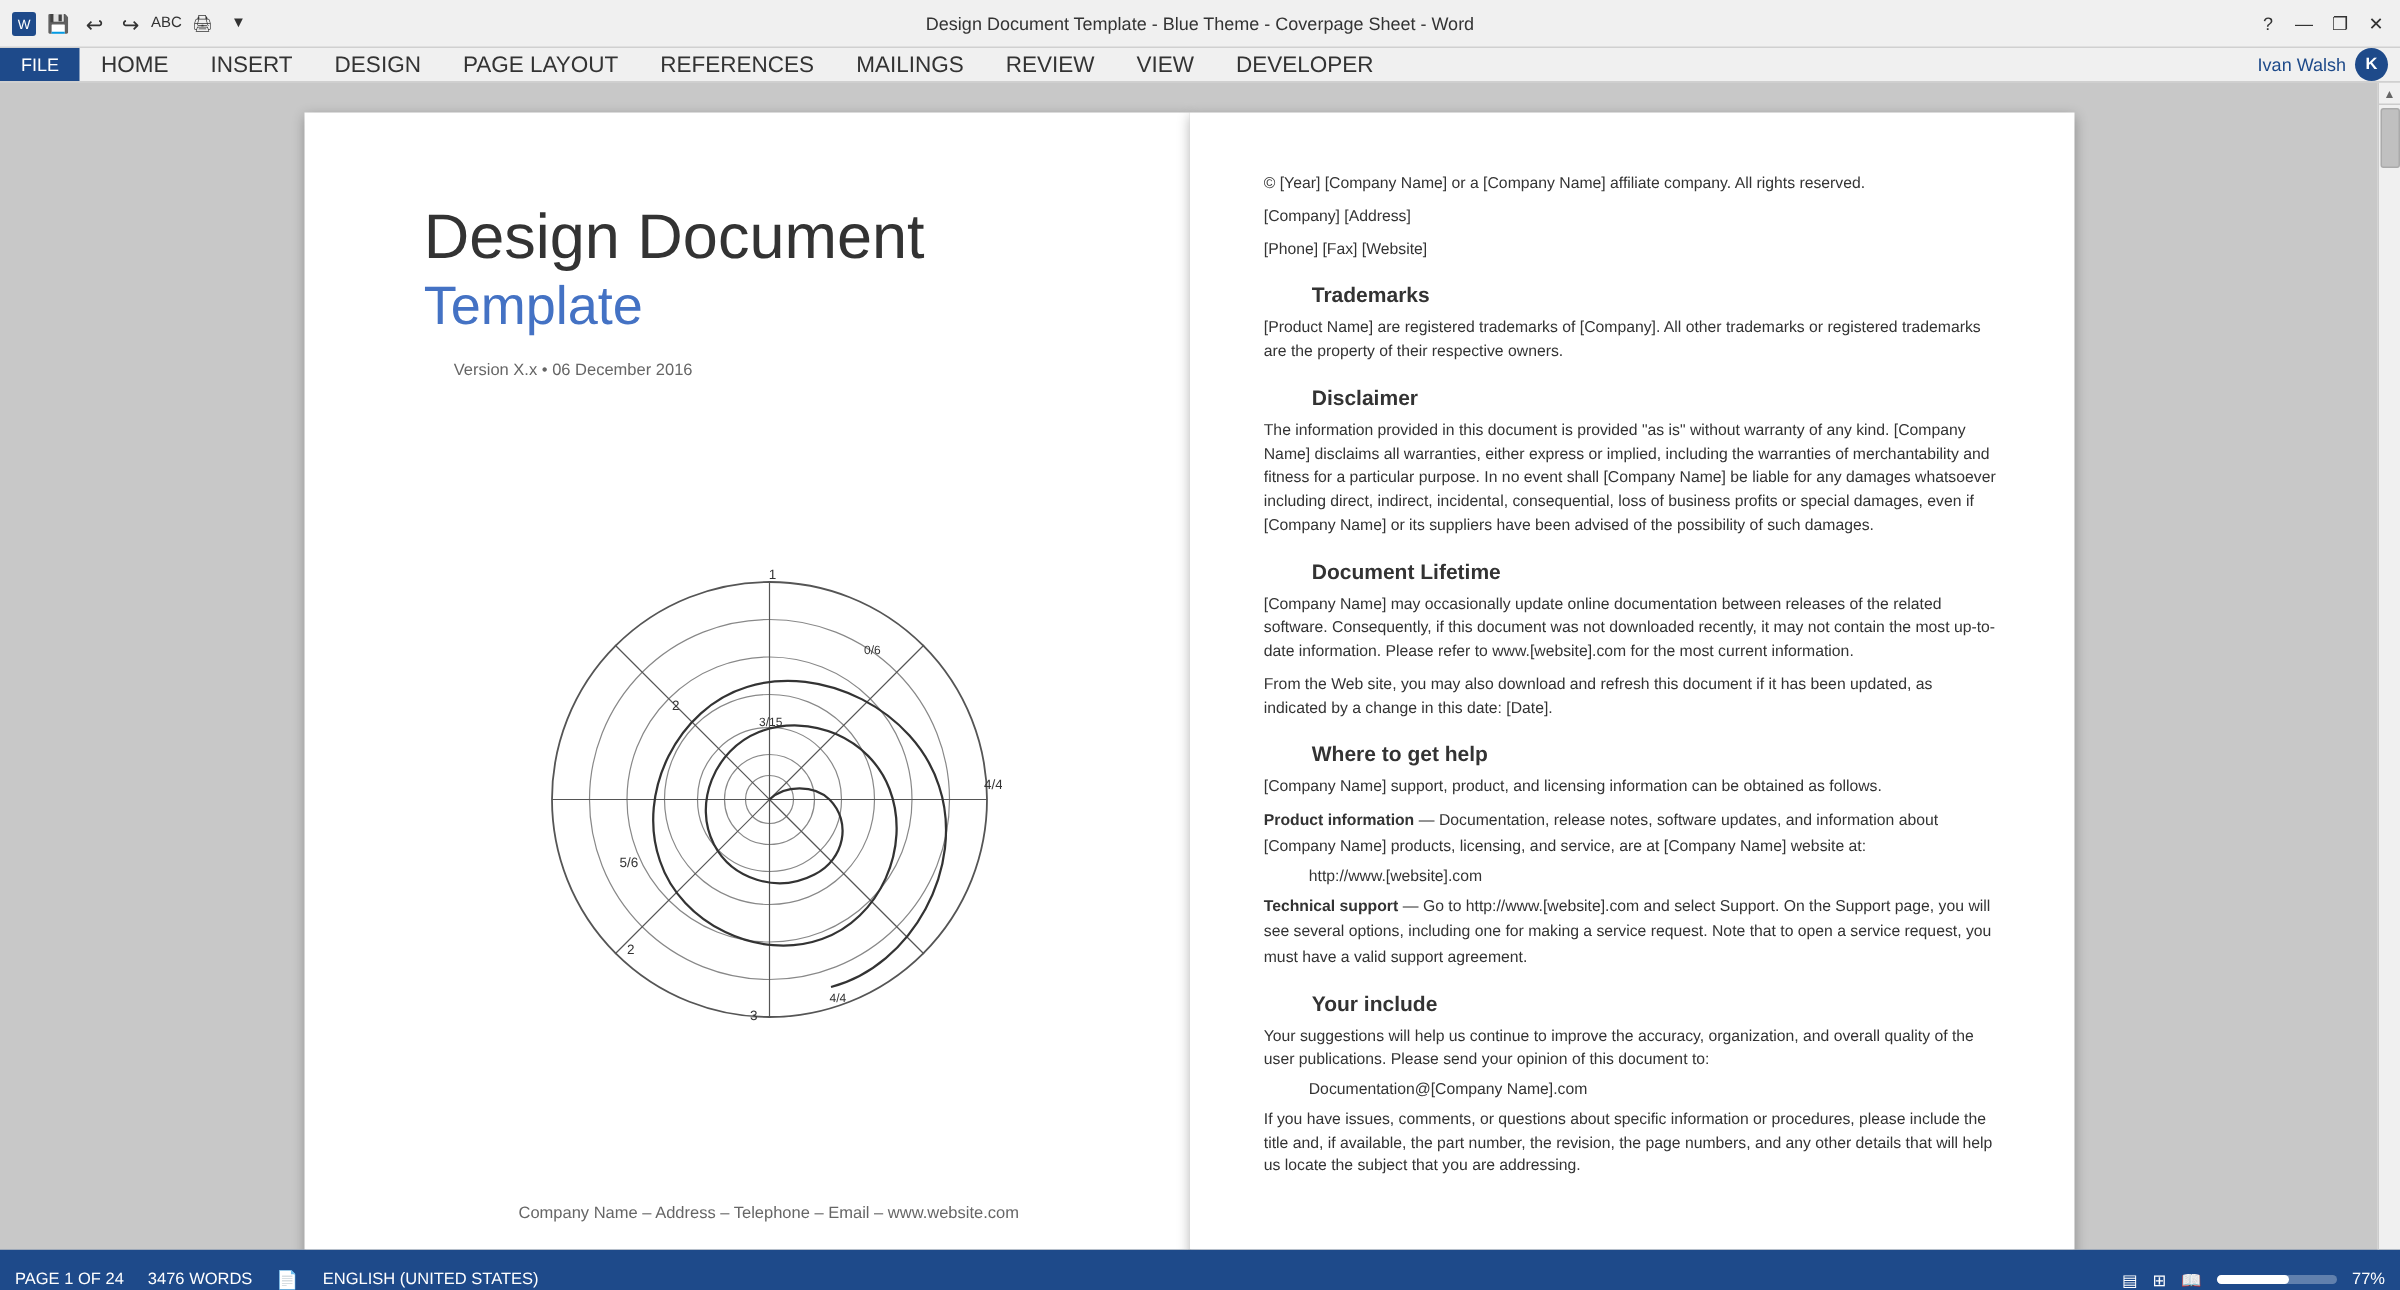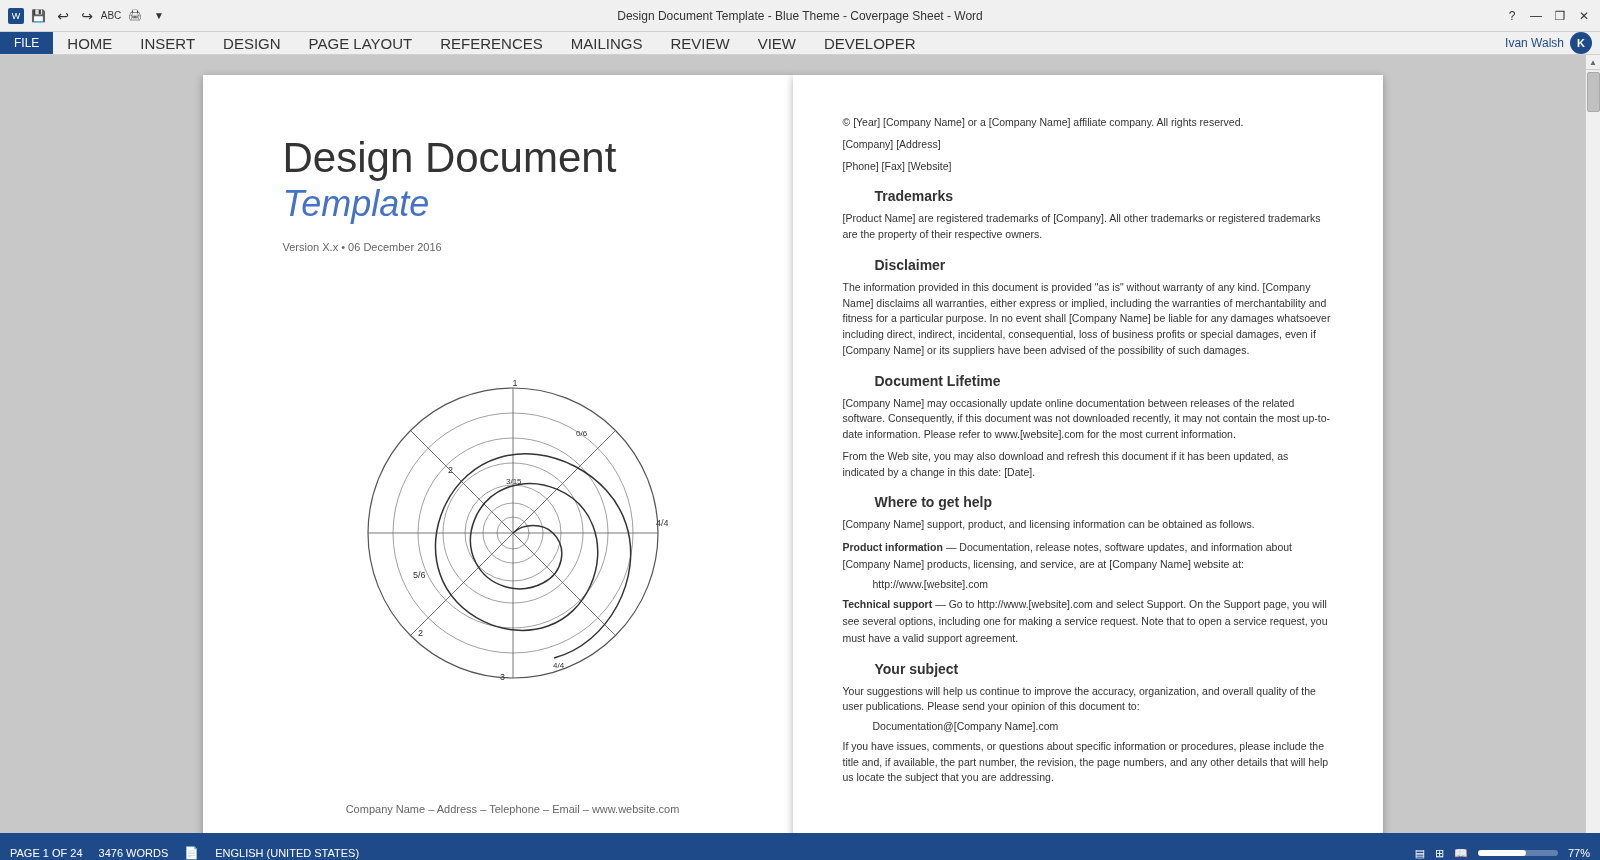--- a/index.html
+++ b/index.html
@@ -41,22 +41,22 @@
     
     .pages-container { flex: 1; display: flex; gap: 0; padding: 20px; overflow: hidden; justify-content: center; }
 
     
     .page { background: white; box-shadow: 0 2px 8px rgba(0,0,0,0.3); position: relative; }
     .page-left { width: 590px; min-width: 590px; height: 780px; padding: 60px 50px 40px 80px; display: flex; flex-direction: column; }
     .page-right { width: 590px; min-width: 590px; height: 780px; padding: 40px 50px 40px 50px; font-size: 11px; color: #333; line-height: 1.5; }
 
     
     .doc-title { font-size: 42px; color: #333; font-weight: 300; line-height: 1.1; margin-bottom: 2px; }
-    .doc-subtitle { font-size: 36px; color: #4472c4; font-weight: 300; margin-bottom: 16px; font-style: italic; }
-    .doc-version { font-size: 11px; color: #666; margin-bottom: 30px; }
+    .doc-subtitle { font-size: 36px; color: #4472c4; font-weight: 300; margin-bottom: 16px; }
+    .doc-version { font-size: 11px; color: #666; margin-bottom: 30px; margin-left: 20px; }
 
     
     .diagram-container { flex: 1; display: flex; align-items: center; justify-content: center; }
 
     
     .page-footer { text-align: center; font-size: 11px; color: #666; margin-top: 20px; }
 
     
     .right-header { font-size: 10.5px; color: #333; margin-bottom: 6px; }
     .right-section { margin-bottom: 12px; }
@@ -202,21 +202,21 @@
           <span class="section-text"> — Documentation, release notes, software updates, and information about [Company Name] products, licensing, and service, are at [Company Name] website at:</span>
           <div class="indented" style="margin-top:4px; margin-bottom:4px;">http://www.[website].com</div>
         </div>
         <div>
           <span class="section-text" style="font-weight:bold;">Technical support</span>
           <span class="section-text"> — Go to http://www.[website].com and select Support. On the Support page, you will see several options, including one for making a service request. Note that to open a service request, you must have a valid support agreement.</span>
         </div>
       </div>
 
       <div class="right-section">
-        <div class="section-heading">Your subject</div>
+        <div class="section-heading">Your include</div>
         <div class="section-text">Your suggestions will help us continue to improve the accuracy, organization, and overall quality of the user publications. Please send your opinion of this document to:</div>
         <div class="indented" style="margin-top:4px; margin-bottom:4px;">Documentation@[Company Name].com</div>
         <div class="section-text">If you have issues, comments, or questions about specific information or procedures, please include the title and, if available, the part number, the revision, the page numbers, and any other details that will help us locate the subject that you are addressing.</div>
       </div>
     </div>
 
   </div>
 
   <div class="scrollbar-right">
     <div class="scroll-btn">▲</div>

